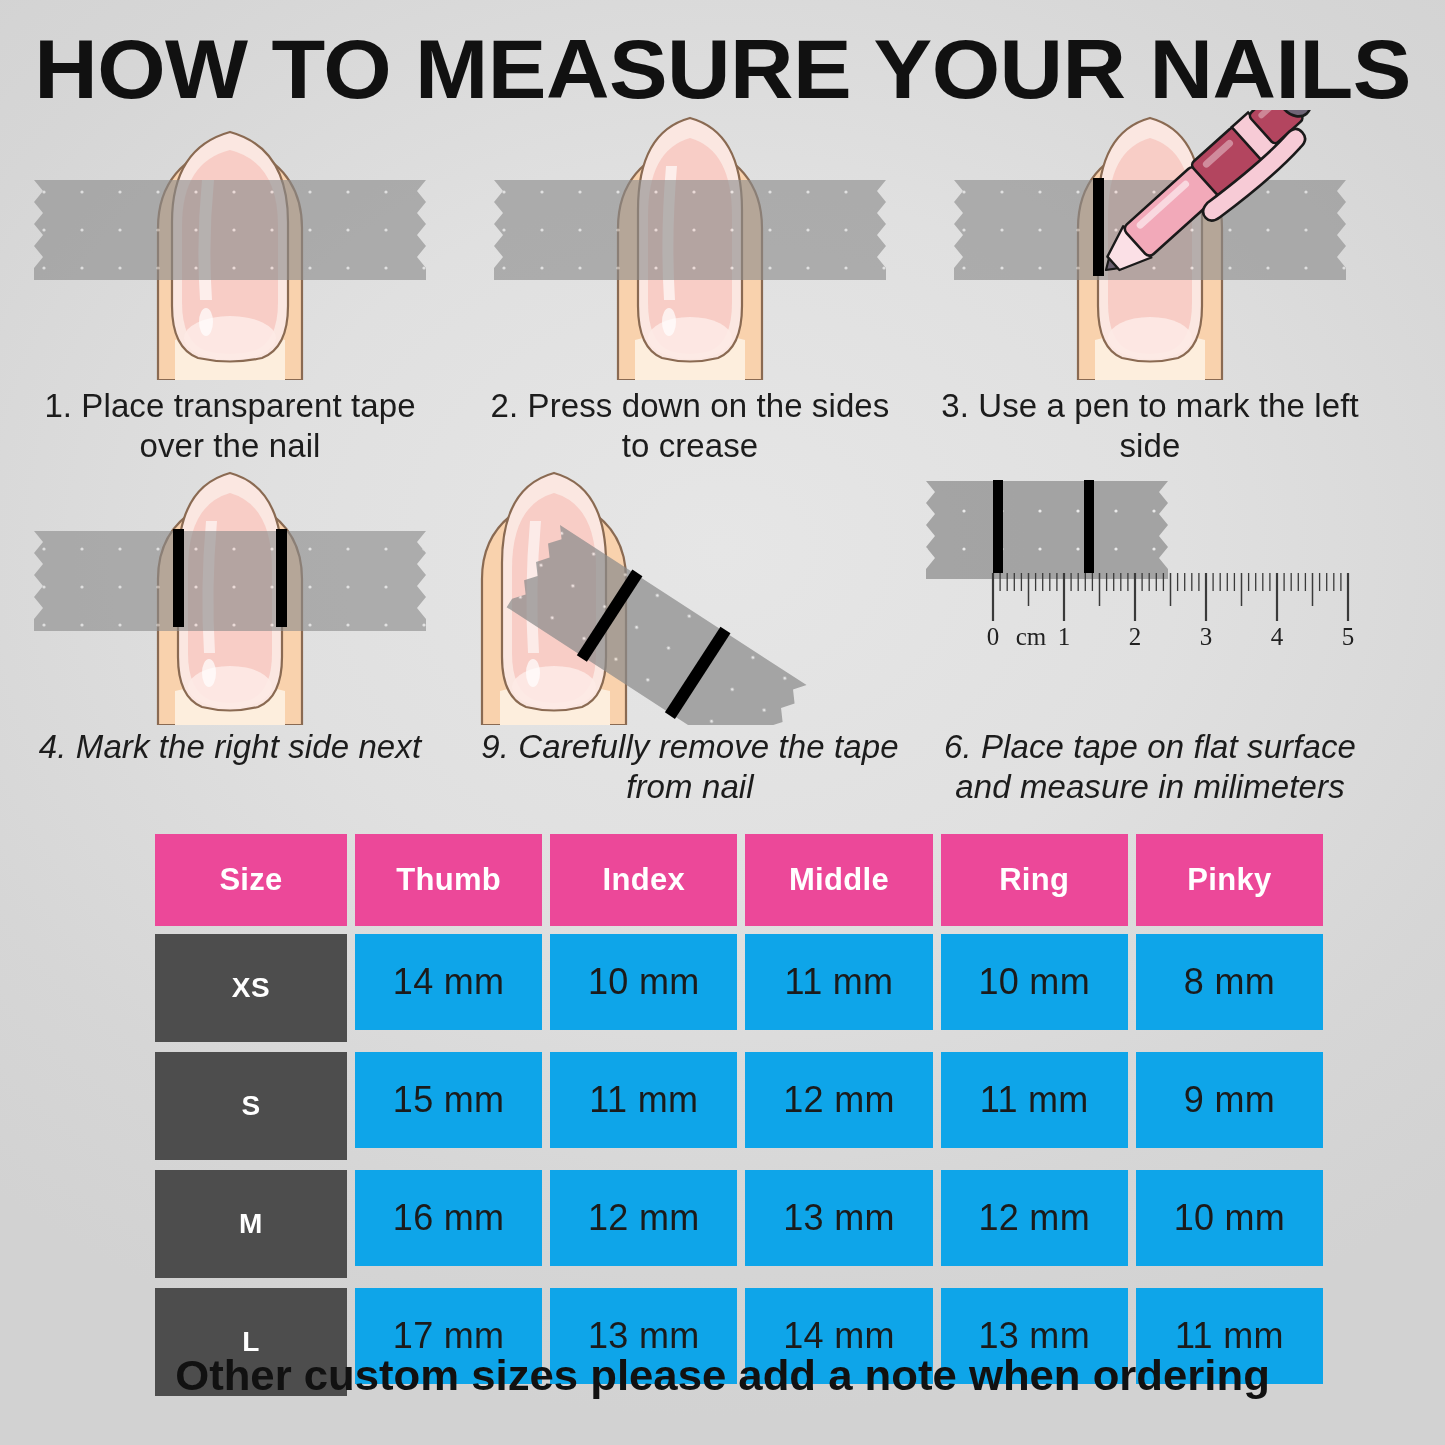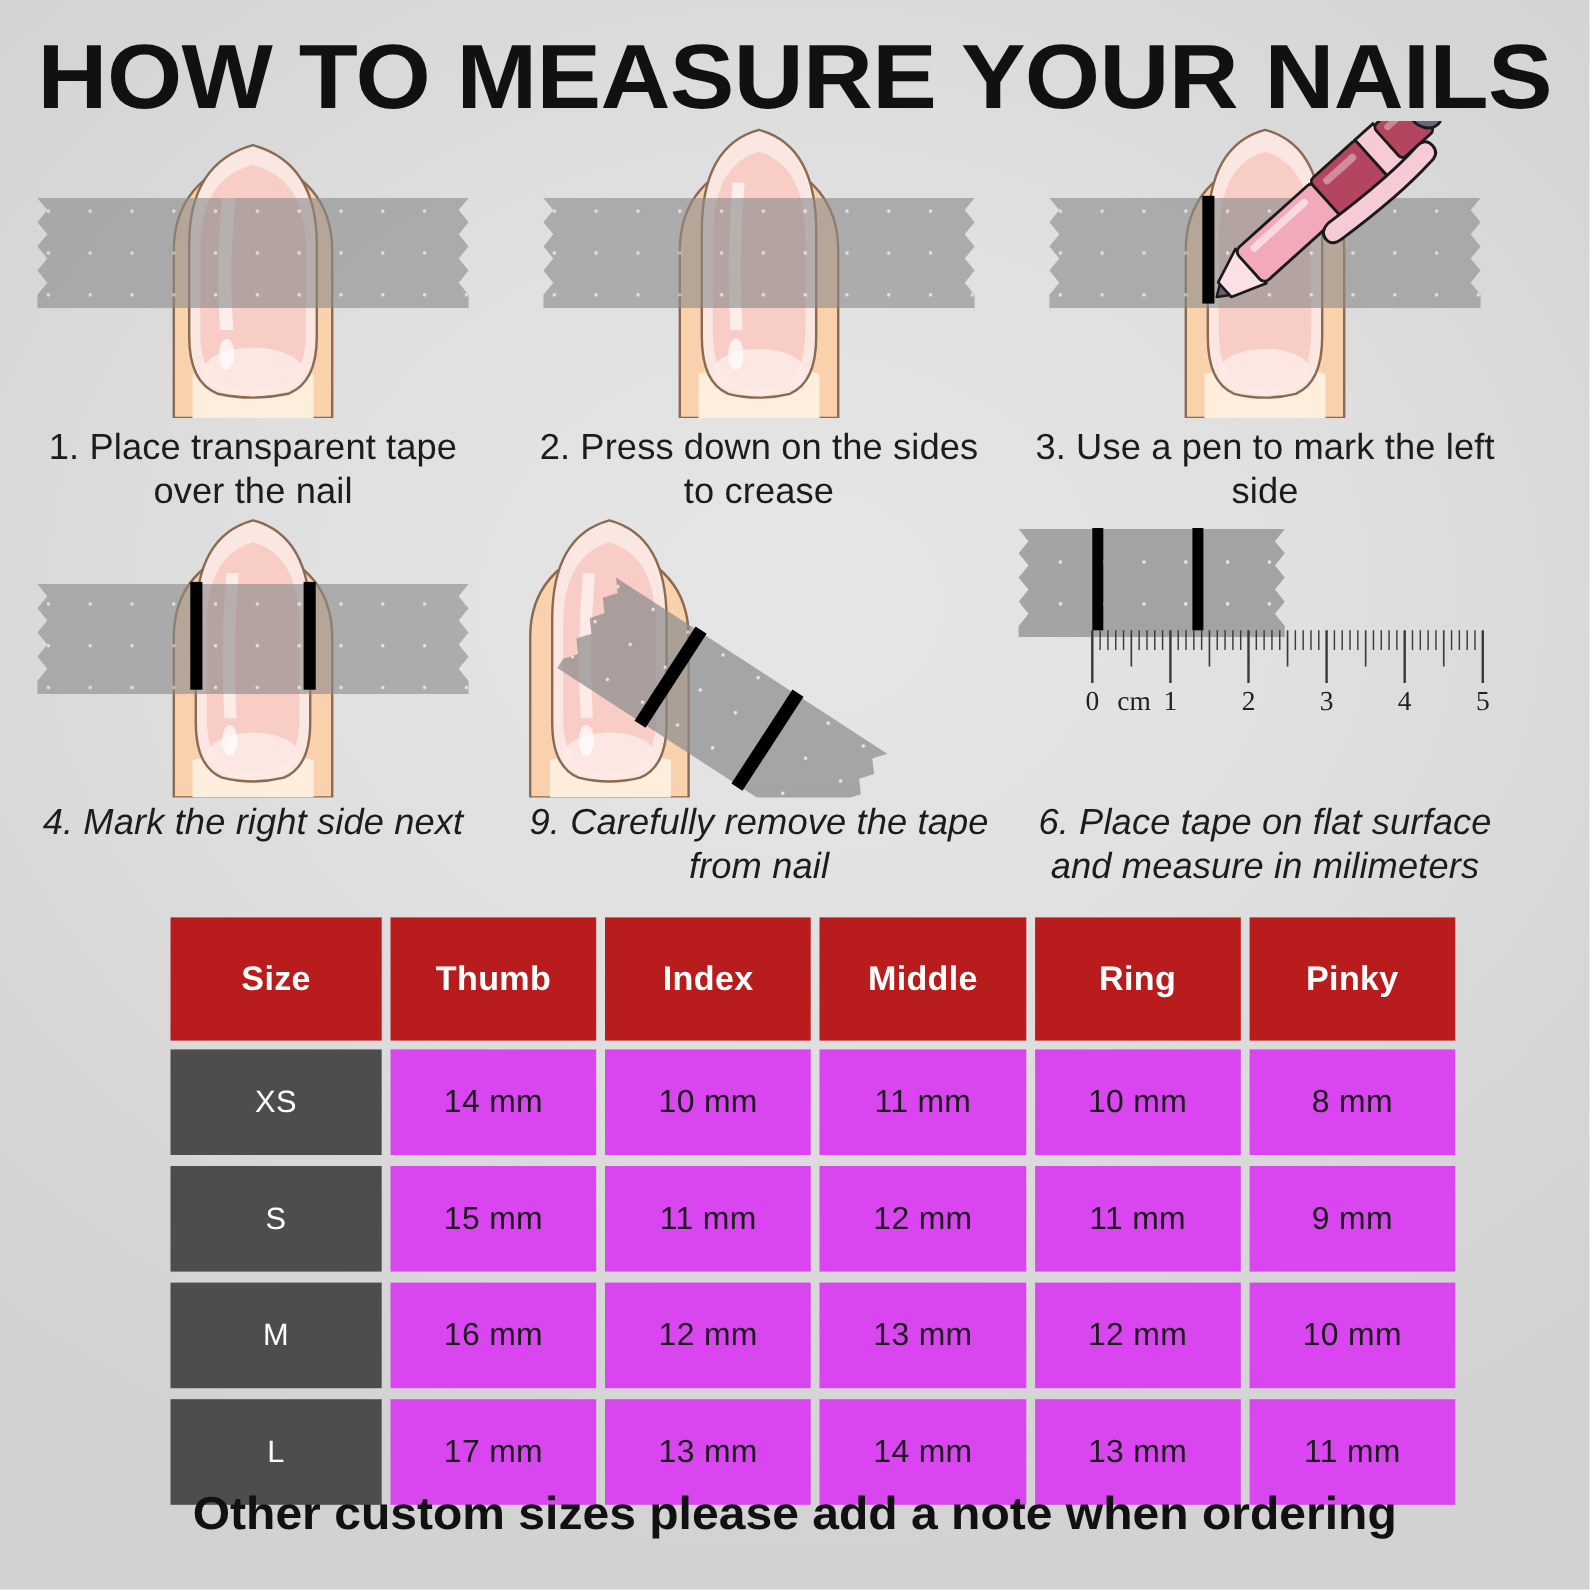--- a/index.html
+++ b/index.html
@@ -49,46 +49,46 @@
   }
   .row2 .art{ height:258px; }
   .row2 .caption{ margin-top:2px;font-style:italic; }
 
   
   .table{
     position:absolute; left:155px; top:834px; width:1168px;
   }
   .trow{ display:grid; grid-template-columns:192px 1fr 1fr 1fr 1fr 1fr; gap:8px; margin-bottom:8px; }
   .hcell{
-    background:#b91c1c;
+    background:#ec4899;
     color:#ffffff;
-    height:112px;
+    height:92px;
     display:flex; align-items:center; justify-content:center;
     font-family:"Liberation Sans","DejaVu Sans", sans-serif;
     font-weight:bold;
     font-size:31px;
     letter-spacing:0.3px;
   }
   .scell{
     background:#4d4d4d;
     color:#ffffff;
-    height:96px;
+    height:108px;
     display:flex; align-items:center; justify-content:center;
     font-family:"Liberation Sans","DejaVu Sans", sans-serif;
-    font-weight:normal;
+    font-weight:bold;
     font-size:28px;
     letter-spacing:0.5px;
   }
   .vcell{
-    background:#d946ef;
+    background:#0ea5e9;
     color:#1b1b1b;
     height:96px;
     display:flex; align-items:center; justify-content:center;
     font-family:"Liberation Sans Narrow","Liberation Sans", sans-serif;
-    font-size:29px;
+    font-size:36px;
     letter-spacing:0.3px;
     text-align:center;
   }
   .brow{ display:grid; grid-template-columns:192px 1fr 1fr 1fr 1fr 1fr; gap:8px; margin-bottom:10px; }
 
   .footnote{
     position:absolute; left:0; top:1352px; width:1445px;
     text-align:center;
     font-family:"Liberation Sans Narrow","Liberation Sans", sans-serif;
     font-weight:bold;

